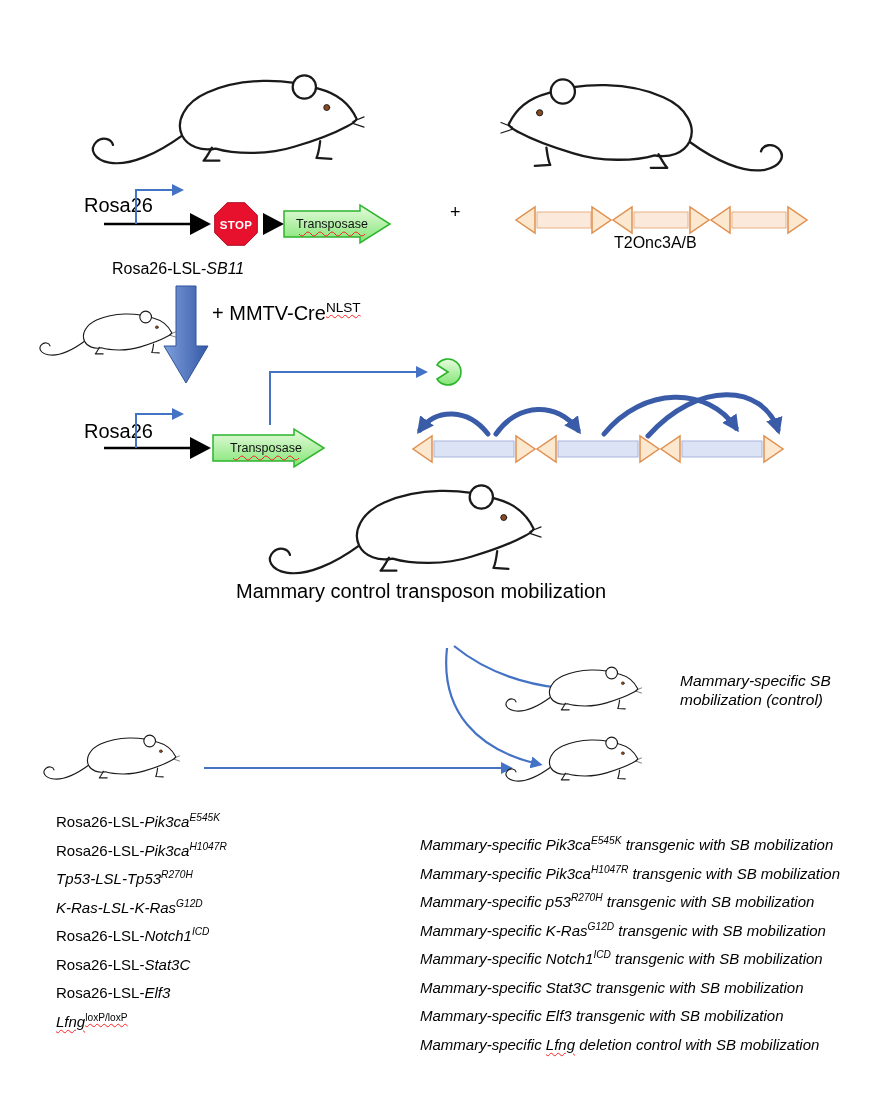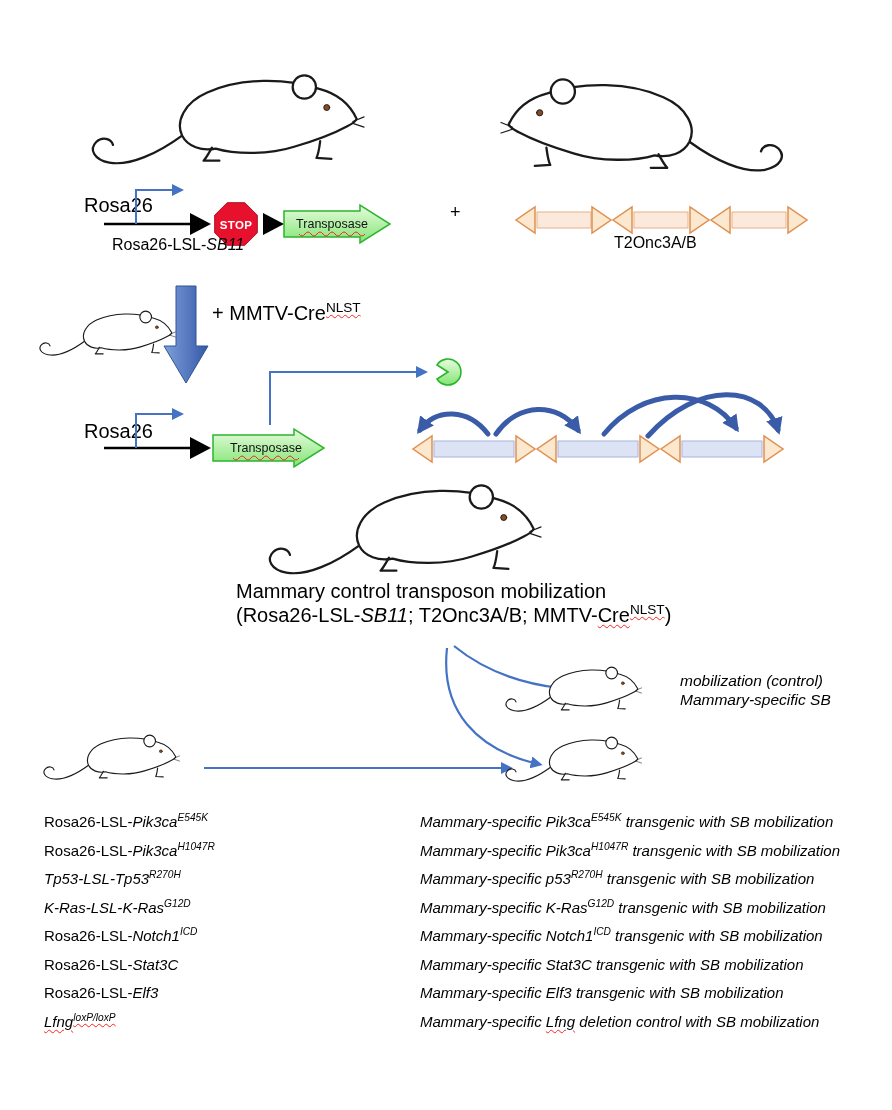--- a/index.html
+++ b/index.html
@@ -17,22 +17,22 @@
     text-decoration-thickness:1px;
     text-underline-offset:2px;
   }
   sup { font-size:68%; line-height:0;text-align:center; }
   .lbl15 { font-size:20px; }
   .lbl16 { font-size:16px; }
   .plus  { font-size:18px; }
   .title-block { left:236px; top:579px; font-size:20px; line-height:24px; }
   .control-label { left:680px; top:671px; font-size:15.5px; font-style:italic; line-height:19px; width:210px; }
   .geno-row { position:absolute; left:0; width:892px; font-size:15px; line-height:19px; }
-  .geno-left  { position:absolute; left:44px;  width:350px; }
-  .geno-right { position:absolute; left:420px; width:470px; font-style:italic; }
+  .geno-left  { position:absolute; left:56px;  width:350px; }
+  .geno-right { position:absolute; left:420px; width:470px; font-style:italic;margin-top:23px; }
   .stop-text { font-weight:bold; fill:#fff; font-size:11.5px; letter-spacing:.3px; }
   .tpase-text { font-size:12.5px; fill:#111; }
 </style>
 </head>
 <body>
 
 <div id="figure">
 
   <svg class="abs" width="0" height="0" aria-hidden="true">
     <defs>
@@ -81,21 +81,21 @@
       <polygon points="146.8,22.7 159.3,35.2 159.3,52.8 146.8,65.3 129.2,65.3 116.7,52.8 116.7,35.2 129.2,22.7" fill="#E8112D" stroke="#B00D22" stroke-width="1"></polygon>
       <text x="138" y="48.5" text-anchor="middle" class="stop-text">STOP</text>
     </g>
     <polygon points="165,33 165,55 186,44" fill="#000"></polygon>
     <g>
       <polygon points="186,31 262,31 262,25 292,44 262,63 262,57 186,57" fill="url(#greenGrad)" stroke="#2DB52D" stroke-width="1.5"></polygon>
       <text x="234" y="48" text-anchor="middle" class="tpase-text">Transposase</text>
       <path d="M201,54 q3,4 6,0 q3,-4 6,0 q3,4 6,0 q3,-4 6,0 q3,4 6,0 q3,-4 6,0 q3,4 6,0 q3,-4 6,0 q3,4 6,0 q3,-4 6,0 q3,4 6,0" fill="none" stroke="#f22" stroke-width="1"></path>
     </g>
   </svg>
-  <span class="abs lbl16" style="left:112px;top:236px"><span>Rosa26-LSL-</span><span style="font-style: italic;">SB11</span></span>
+  <span class="abs lbl16" style="left:112px;top:260px"><span>Rosa26-LSL-</span><span style="font-style: italic;">SB11</span></span>
 
   <span class="abs plus" style="left:450px;top:202px">+</span>
 
   <svg class="abs" style="left:515px;top:198px" width="295" height="44" viewBox="0 0 295 44">
     <g stroke="#E09050" stroke-width="1.5">
       <polygon points="20,9 20,35 1,22" fill="#FBE8CE"></polygon>
       <rect x="22" y="14" width="54" height="16" fill="#FBEADB" stroke="#E8B088" stroke-width="1"></rect>
       <polygon points="77,9 77,35 96,22" fill="#FBE8CE"></polygon>
       <polygon points="117,9 117,35 98,22" fill="#FBE8CE"></polygon>
       <rect x="119" y="14" width="54" height="16" fill="#FBEADB" stroke="#E8B088" stroke-width="1"></rect>
@@ -155,42 +155,41 @@
       <path d="M240,58 C290,2 355,6 370,52" marker-end="url(#arcArrow)"></path>
     </g>
   </svg>
 
   <svg class="abs" style="left:262px;top:455px" width="280" viewBox="0 0 300 130">
       <use href="#mouse"></use>
     </svg>
 
   <div class="abs title-block">
     <div>Mammary control transposon mobilization</div>
-    <div><span>(Rosa26-LSL-</span><span style="font-style: italic;">SB11</span><span>; T2Onc3A/B; MMTV-</span><span class="wavy">Cre</span><sup class="wavy">NLST</sup><span>)</span></div>
   </div>
 
   <svg class="abs" style="left:192px;top:618px" width="430" height="175" viewBox="0 0 430 175">
     <g fill="none" stroke="#4472C4" stroke-width="2.2">
       <path d="M12,150 L316,150" marker-end="url(#blueArrow)"></path>
       <path d="M262,28 C294,54 332,66 368,70" marker-end="url(#blueArrow)"></path>
       <path d="M255,30 C248,94 286,132 346,146" marker-end="url(#blueArrow)"></path>
     </g>
   </svg>
   <svg class="abs" style="left:40px;top:720px" width="140" viewBox="0 0 300 130">
       <use href="#mouse"></use>
     </svg>
   <svg class="abs" style="left:502px;top:652px" width="140" viewBox="0 0 300 130">
       <use href="#mouse"></use>
     </svg>
   <svg class="abs" style="left:502px;top:722px" width="140" viewBox="0 0 300 130">
       <use href="#mouse"></use>
     </svg>
   <div class="abs control-label">
+    <div>Mammary-specific SB</div>
     <div>mobilization (control)</div>
-    <div>Mammary-specific SB</div>
   </div>
 
   <div class="geno-row" style="top:812px">
     <span class="geno-left"><span>Rosa26-LSL-</span><span style="font-style: italic;">Pik3ca</span><sup style="font-style: italic;">E545K</sup></span>
     <span class="geno-right"><span>Mammary-specific </span><span>Pik3ca</span><sup>E545K</sup><span> transgenic with SB mobilization</span></span>
   </div>
   <div class="geno-row" style="top:841px">
     <span class="geno-left"><span>Rosa26-LSL-</span><span style="font-style: italic;">Pik3ca</span><sup style="font-style: italic;">H1047R</sup></span>
     <span class="geno-right"><span>Mammary-specific </span><span>Pik3ca</span><sup>H1047R</sup><span> transgenic with SB mobilization</span></span>
   </div>
@@ -208,17 +207,17 @@
   </div>
   <div class="geno-row" style="top:955px">
     <span class="geno-left"><span>Rosa26-LSL-</span><span style="font-style: italic;">Stat3C</span></span>
     <span class="geno-right"><span>Mammary-specific </span><span>Stat3C</span><span> transgenic with SB mobilization</span></span>
   </div>
   <div class="geno-row" style="top:983px">
     <span class="geno-left"><span>Rosa26-LSL-</span><span style="font-style: italic;">Elf3</span></span>
     <span class="geno-right"><span>Mammary-specific </span><span>Elf3</span><span> transgenic with SB mobilization</span></span>
   </div>
   <div class="geno-row" style="top:1012px">
-    <span class="geno-left"><span class="wavy" style="font-style: italic;">Lfng</span><sup class="wavy" style="font-style: italic;">loxP/loxP</sup></span>
+    <span class="geno-left"><span class="wavy" style="font-style: italic;">Lfng</span><sup class="wavy" style="">loxP/loxP</sup></span>
     <span class="geno-right"><span>Mammary-specific </span><span class="wavy">Lfng</span><span> deletion control with SB mobilization</span></span>
   </div>
 
 </div>
 
 </body></html>

